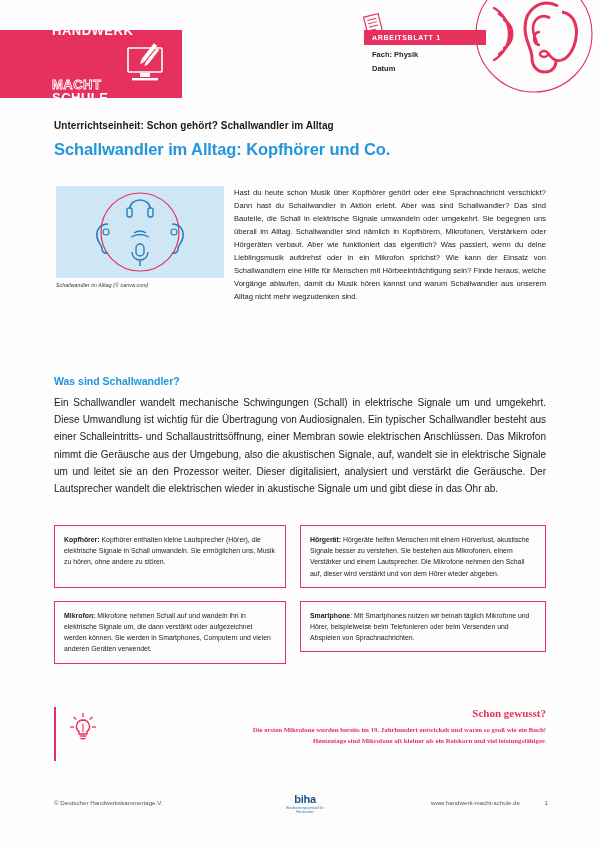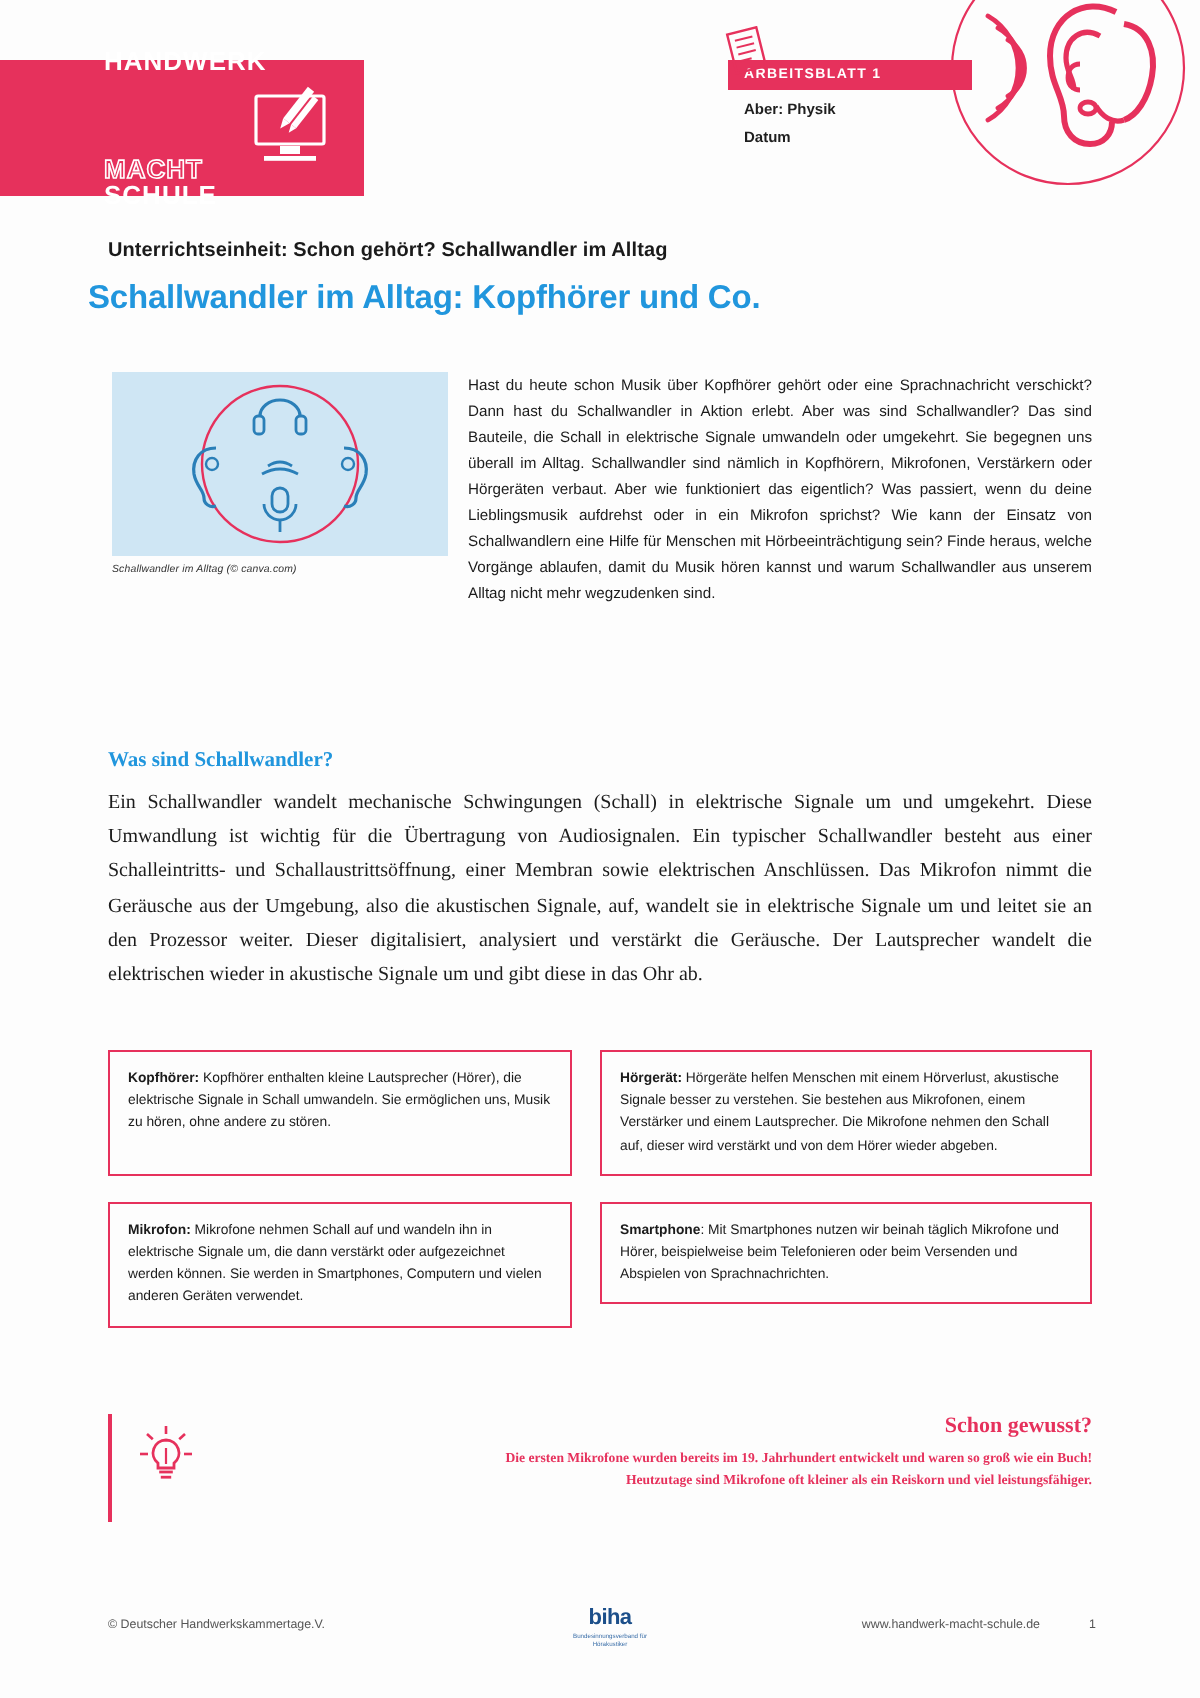--- a/index.html
+++ b/index.html
@@ -112,21 +112,21 @@
     position: absolute;
     left: 54px;
     top: 120px;
     font-size: 10px;
     font-weight: bold;
     color: #1a1a1a;
     letter-spacing: 0.05px;
   }
   .main-title {
     position: absolute;
-    left: 44px;
+    left: 54px;
     top: 140px;
     font-size: 16.5px;
     font-weight: bold;
     color: #2196dd;
     letter-spacing: -0.1px;
   }
 
   
   .intro-figure {
     position: absolute;
@@ -261,21 +261,21 @@
     font-size: 6.8px;
     line-height: 1.62;
     color: #e6315c;
     font-weight: bold;
   }
 
   
   .footer {
     position: absolute;
     left: 0;
-    bottom: 16px;
+    bottom: 26px;
     width: 600px;
     height: 30px;
   }
   .footer-left {
     position: absolute;
     left: 54px;
     top: 6px;
     font-size: 6.2px;
     color: #555;
   }
@@ -360,21 +360,21 @@
       <svg class="meta-doc-icon" viewBox="0 0 26 26">
         <g transform="rotate(-14 13 13)">
           <rect x="5" y="2" width="15" height="20" fill="none" stroke="#e6315c" stroke-width="1.2"></rect>
           <line x1="8" y1="6" x2="17" y2="6" stroke="#e6315c" stroke-width="1"></line>
           <line x1="8" y1="9.5" x2="17" y2="9.5" stroke="#e6315c" stroke-width="1"></line>
           <line x1="8" y1="13" x2="17" y2="13" stroke="#e6315c" stroke-width="1"></line>
           <line x1="8" y1="16.5" x2="14" y2="16.5" stroke="#e6315c" stroke-width="1"></line>
         </g>
       </svg>
       <div class="meta-bar">ARBEITSBLATT 1</div>
-      <div class="meta-line">Aber: Physik</div>
+      <div class="meta-line">Fach: Physik</div>
       <div class="meta-line">Datum</div>
     </div>
   </div>
 
   <div class="kicker">Unterrichtseinheit: Schon gehört? Schallwandler im Alltag</div>
   <div class="main-title">Schallwandler im Alltag: Kopfhörer und Co.</div>
 
   <div class="intro-text">
     <div class="float-spacer"></div>
     <span>Hast du heute schon Musik über Kopfhörer gehört oder eine Sprachnachricht verschickt? Dann hast du Schallwandler in Aktion erlebt. Aber was sind Schallwandler? Das sind Bauteile, die Schall in elektrische Signale umwandeln oder umgekehrt. Sie begegnen uns überall im Alltag. Schallwandler sind nämlich in Kopfhörern, Mikrofonen, Verstärkern oder Hörgeräten verbaut. Aber wie funktioniert das eigentlich? Was passiert, wenn du deine Lieblingsmusik aufdrehst oder in ein Mikrofon sprichst? Wie kann der Einsatz von Schallwandlern eine Hilfe für Menschen mit Hörbeeinträchtigung sein? Finde heraus, welche Vorgänge ablaufen, damit du Musik hören kannst und warum Schallwandler aus unserem Alltag nicht mehr wegzudenken sind.</span>
@@ -400,21 +400,21 @@
         <path d="M75 51 q9 -5 18 0" fill="none" stroke="#2a7fb8" stroke-width="1.4"></path>
 
         <rect x="80" y="58" width="8" height="12" rx="4" fill="none" stroke="#2a7fb8" stroke-width="1.4"></rect>
         <path d="M76 66 a8 8 0 0 0 16 0" fill="none" stroke="#2a7fb8" stroke-width="1.4"></path>
         <line x1="84" y1="74" x2="84" y2="80" stroke="#2a7fb8" stroke-width="1.4"></line>
       </svg>
     </div>
     <div class="intro-caption">Schallwandler im Alltag (© canva.com)</div>
   </div>
 
-  <div class="section" style="top:375px;font-family:Liberation Serif, serif;">
+  <div class="section" style="top:375px;">
     <div class="section-head">Was sind Schallwandler?</div>
     <div class="body-text">Ein Schallwandler wandelt mechanische Schwingungen (Schall) in elektrische Signale um und umgekehrt. Diese Umwandlung ist wichtig für die Übertragung von Audiosignalen. Ein typischer Schallwandler besteht aus einer Schalleintritts- und Schallaustrittsöffnung, einer Membran sowie elektrischen Anschlüssen. Das Mikrofon nimmt die Geräusche aus der Umgebung, also die akustischen Signale, auf, wandelt sie in elektrische Signale um und leitet sie an den Prozessor weiter. Dieser digitalisiert, analysiert und verstärkt die Geräusche. Der Lautsprecher wandelt die elektrischen wieder in akustische Signale um und gibt diese in das Ohr ab.</div>
   </div>
 
 
   <div class="boxes">
     <div class="box-row">
       <div class="box left">
         <b>Kopfhörer:</b><span> Kopfhörer enthalten kleine Lautsprecher (Hörer), die elektrische Signale in Schall umwandeln. Sie ermöglichen uns, Musik zu hören, ohne andere zu stören.</span>
       </div>

